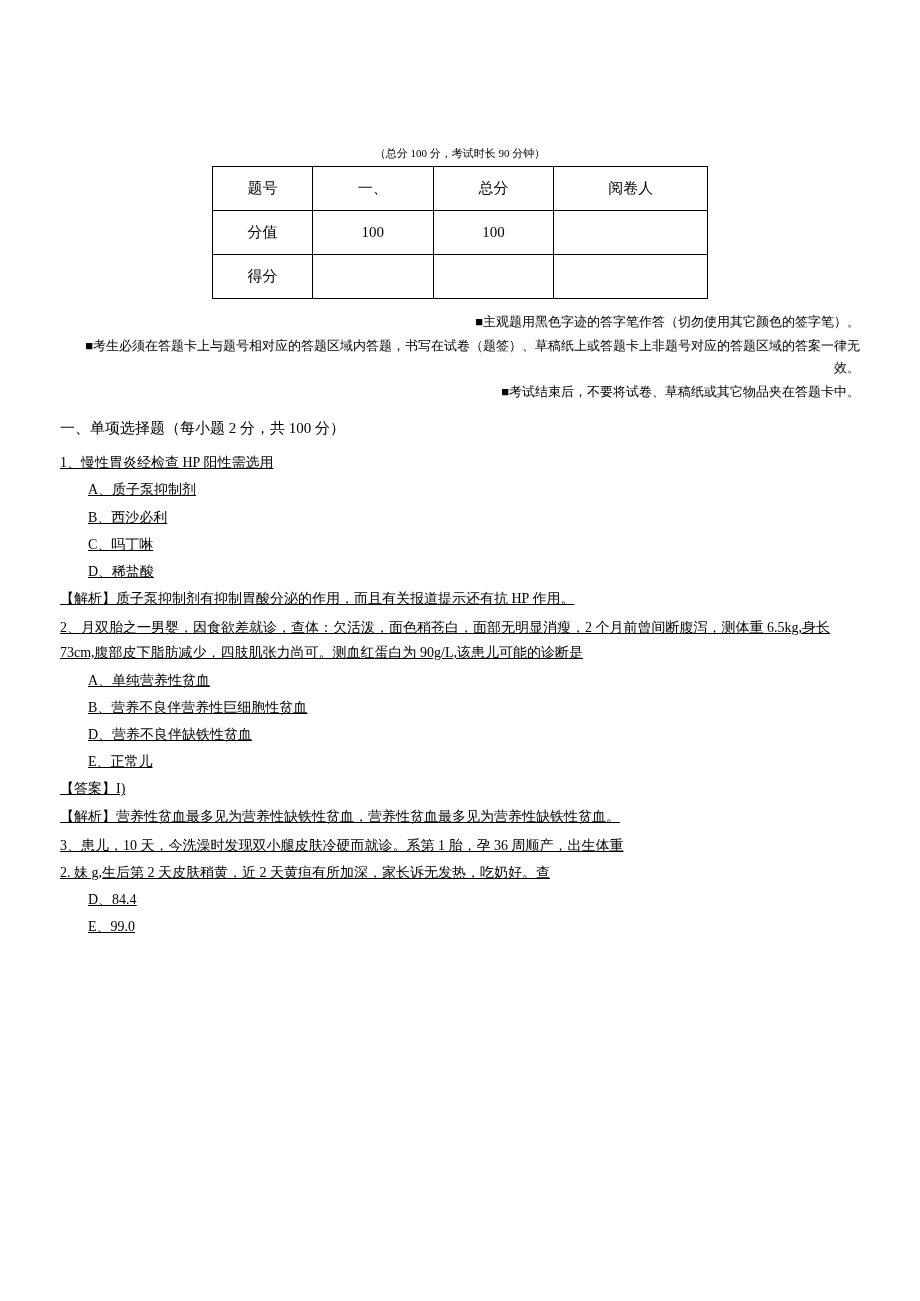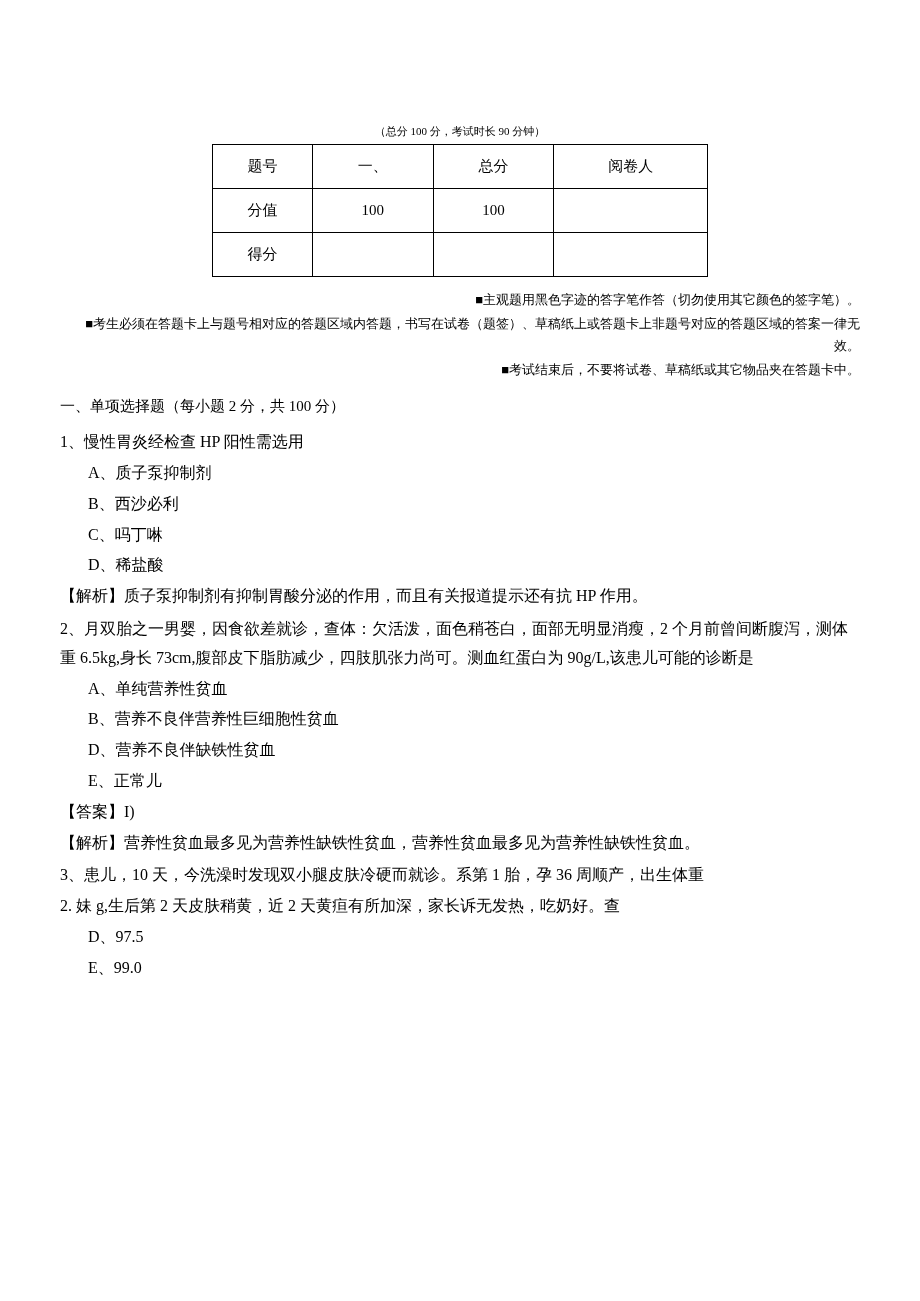--- a/index.html
+++ b/index.html
@@ -13,21 +13,21 @@
       line-height: 1.8;
       color: #000;
       background: #fff;
       padding: 40px 60px;
       width: 920px;
     }
     .header-note {
       text-align: center;
       font-size: 11px;
       margin-bottom: 2px;
-      margin-top: 82px;
+      margin-top: 104px;
     }
     table.score-table {
       border-collapse: collapse;
       margin: 0 auto 12px auto;
       width: 496px;
     }
     table.score-table td, table.score-table th {
       border: 1px solid #000;
       padding: 8px 12px;
       text-align: center;
@@ -45,22 +45,23 @@
       text-align: right;
     }
     .instructions p {
       margin: 2px 0;
     }
     .section-title {
       font-size: 15px;
       margin: 8px 0;
     }
     .question {
-      font-size: 16px;
+      font-size: 14px;
       margin-bottom: 4px;
+      text-decoration: underline;
     }
     .question p {
       margin: 2px 0;
     }
     .options {
       padding-left: 28px;
     }
     .options p {
       margin: 2px 0;
     }
@@ -127,16 +128,16 @@
     <p>E、正常儿</p>
   </div>
   <p class="answer">【答案】I)</p>
   <p class="analysis">【解析】营养性贫血最多见为营养性缺铁性贫血，营养性贫血最多见为营养性缺铁性贫血。</p>
 </div>
 
 <div class="question">
   <p>3、患儿，10 天，今洗澡时发现双小腿皮肤冷硬而就诊。系第 1 胎，孕 36 周顺产，出生体重</p>
   <p>2. 妹 g,生后第 2 天皮肤稍黄，近 2 天黄疸有所加深，家长诉无发热，吃奶好。查</p>
   <div class="options">
-    <p>D、97.5</p>
+    <p>D、84.4</p>
     <p>E、99.0</p>
   </div>
 </div>
 
 </body></html>

